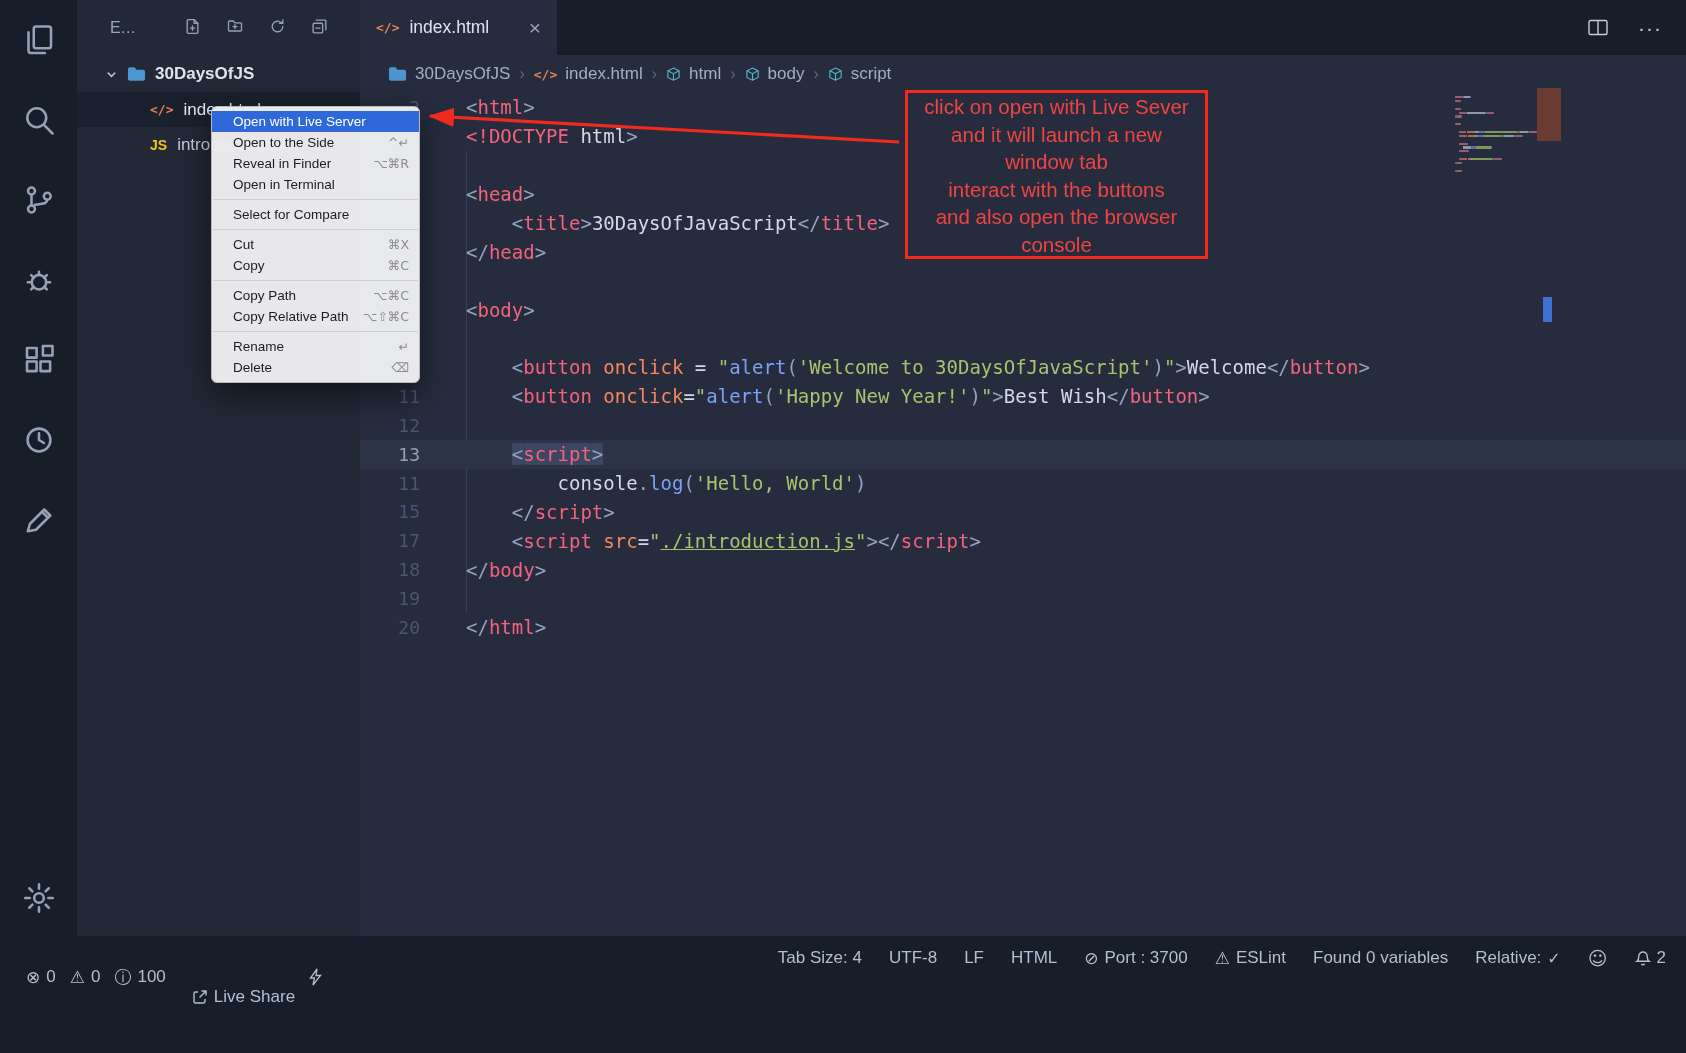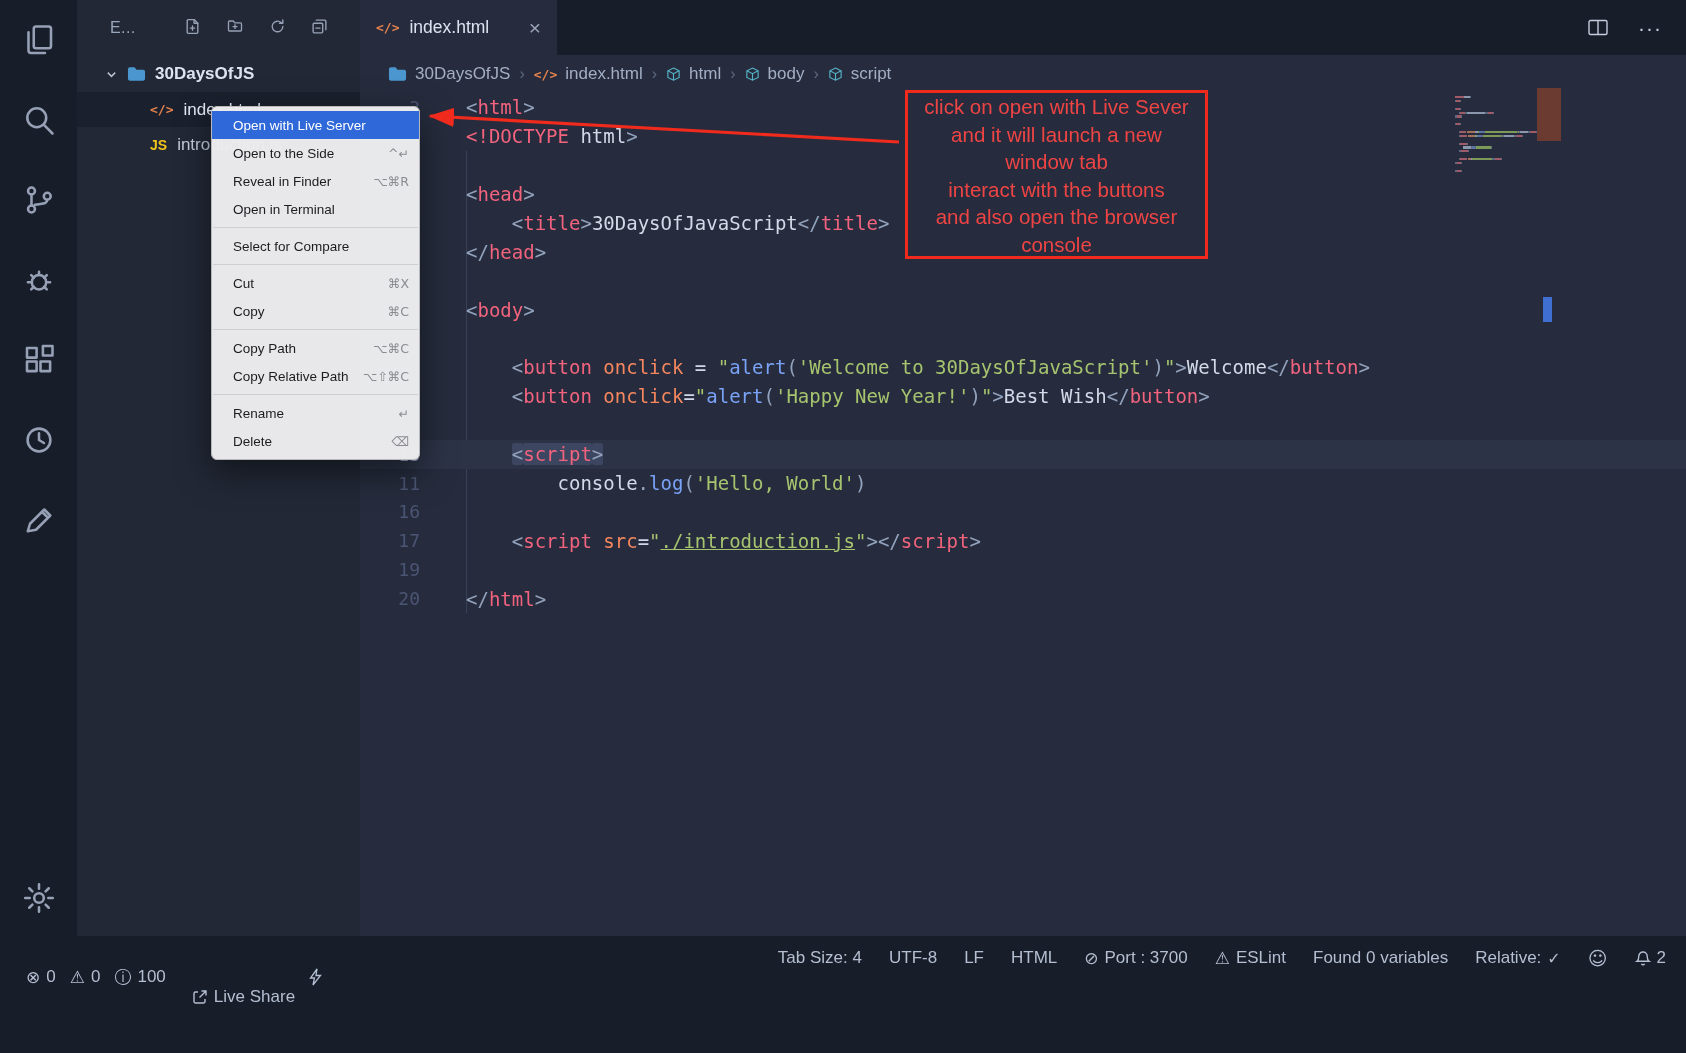--- a/index.html
+++ b/index.html
@@ -79,21 +79,21 @@
   .sb-right{margin-left:auto;display:flex;align-items:center}
   .sb-right .sb-item{margin-right:0;margin-left:27px}
   .glyph{font-family:"DejaVu Sans",sans-serif;font-size:17px}
   .chk{font-size:16px}
   .sb-item svg{display:block}
 
   
   .context-menu{position:absolute;left:211px;top:106px;width:209px;background:rgba(237,237,239,.98);
     border:1px solid #b9b9bd;border-radius:6px;box-shadow:0 12px 34px rgba(0,0,0,.5);
     padding:4px 0;font-size:13.5px;color:#1d1d1f;z-index:50}
-  .menu-item{height:28px;display:flex;align-items:center;padding:0 10px 0 21px;cursor:pointer}
+  .menu-item{height:21px;display:flex;align-items:center;padding:0 10px 0 21px;cursor:pointer}
   .menu-item.active{background:#2f68d9;color:#fff}
   .menu-shortcut{margin-left:auto;color:#8b8b90;font-family:"DejaVu Sans",sans-serif;font-size:12.5px}
   .menu-item.active .menu-shortcut{color:#d8e4ff}
   .menu-sep{height:1px;background:#cfcfd2;margin:4px 1px}
 
   
   .annotation{position:absolute;left:905px;top:90px;width:303px;height:169px;border:3px solid #f02b1d;
     color:#f02b1d;font-size:20.5px;line-height:27.5px;text-align:center;white-space:pre-line;
     z-index:55;font-weight:500}
   .arrow-overlay{position:absolute;inset:0;width:1686px;height:1053px;pointer-events:none;z-index:60}
@@ -321,26 +321,30 @@
           </div>
           <div class="code-line current">
             <div class="line-number">13</div>
             <div class="line-content"><span class="tk-text">    </span><span class="tk-punct hl">&lt;</span><span class="tk-tag hl">script</span><span class="tk-punct hl">&gt;</span></div>
           </div>
           <div class="code-line">
             <div class="line-number">11</div>
             <div class="line-content"><span class="tk-text">        </span><span class="tk-text">console</span><span class="tk-punct">.</span><span class="tk-fn">log</span><span class="tk-punct">(</span><span class="tk-str">'Hello, World'</span><span class="tk-punct">)</span></div>
           </div>
           <div class="code-line">
-            <div class="line-number">16</div>
-            <div class="line-content"></div>
+            <div class="line-number">15</div>
+            <div class="line-content"><span class="tk-text">    </span><span class="tk-punct">&lt;/</span><span class="tk-tag">script</span><span class="tk-punct">&gt;</span></div>
           </div>
           <div class="code-line">
             <div class="line-number">17</div>
             <div class="line-content"><span class="tk-text">    </span><span class="tk-punct">&lt;</span><span class="tk-tag">script</span><span class="tk-text"> </span><span class="tk-attr">src</span><span class="tk-eq">=</span><span class="tk-str">"</span><span class="tk-strlink">./introduction.js</span><span class="tk-str">"</span><span class="tk-punct">&gt;</span><span class="tk-punct">&lt;/</span><span class="tk-tag">script</span><span class="tk-punct">&gt;</span></div>
+          </div>
+          <div class="code-line">
+            <div class="line-number">18</div>
+            <div class="line-content"><span class="tk-punct">&lt;/</span><span class="tk-tag">body</span><span class="tk-punct">&gt;</span></div>
           </div>
           <div class="code-line">
             <div class="line-number">19</div>
             <div class="line-content"></div>
           </div>
           <div class="code-line">
             <div class="line-number">20</div>
             <div class="line-content"><span class="tk-punct">&lt;/</span><span class="tk-tag">html</span><span class="tk-punct">&gt;</span></div>
           </div>
         </div>

